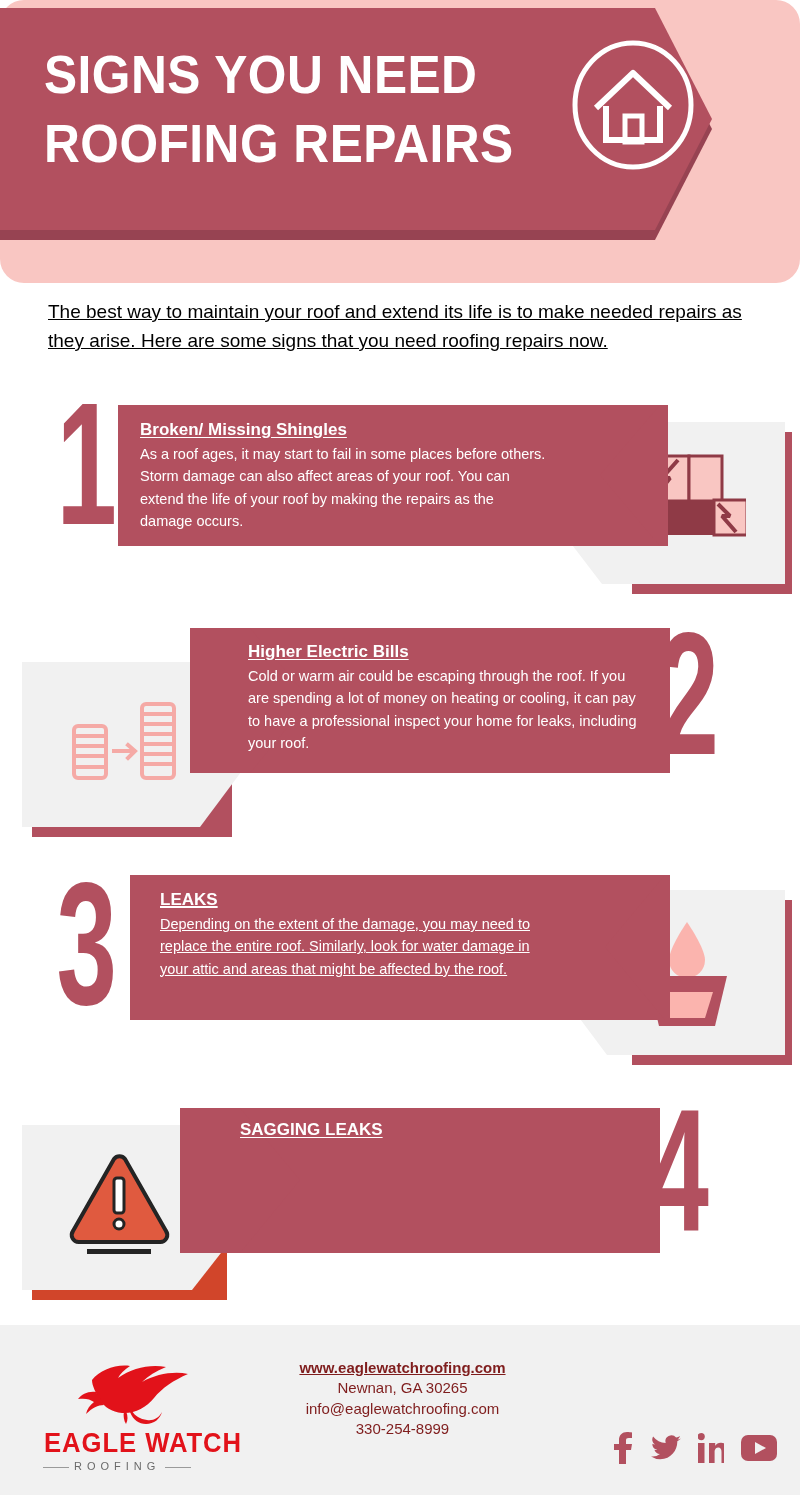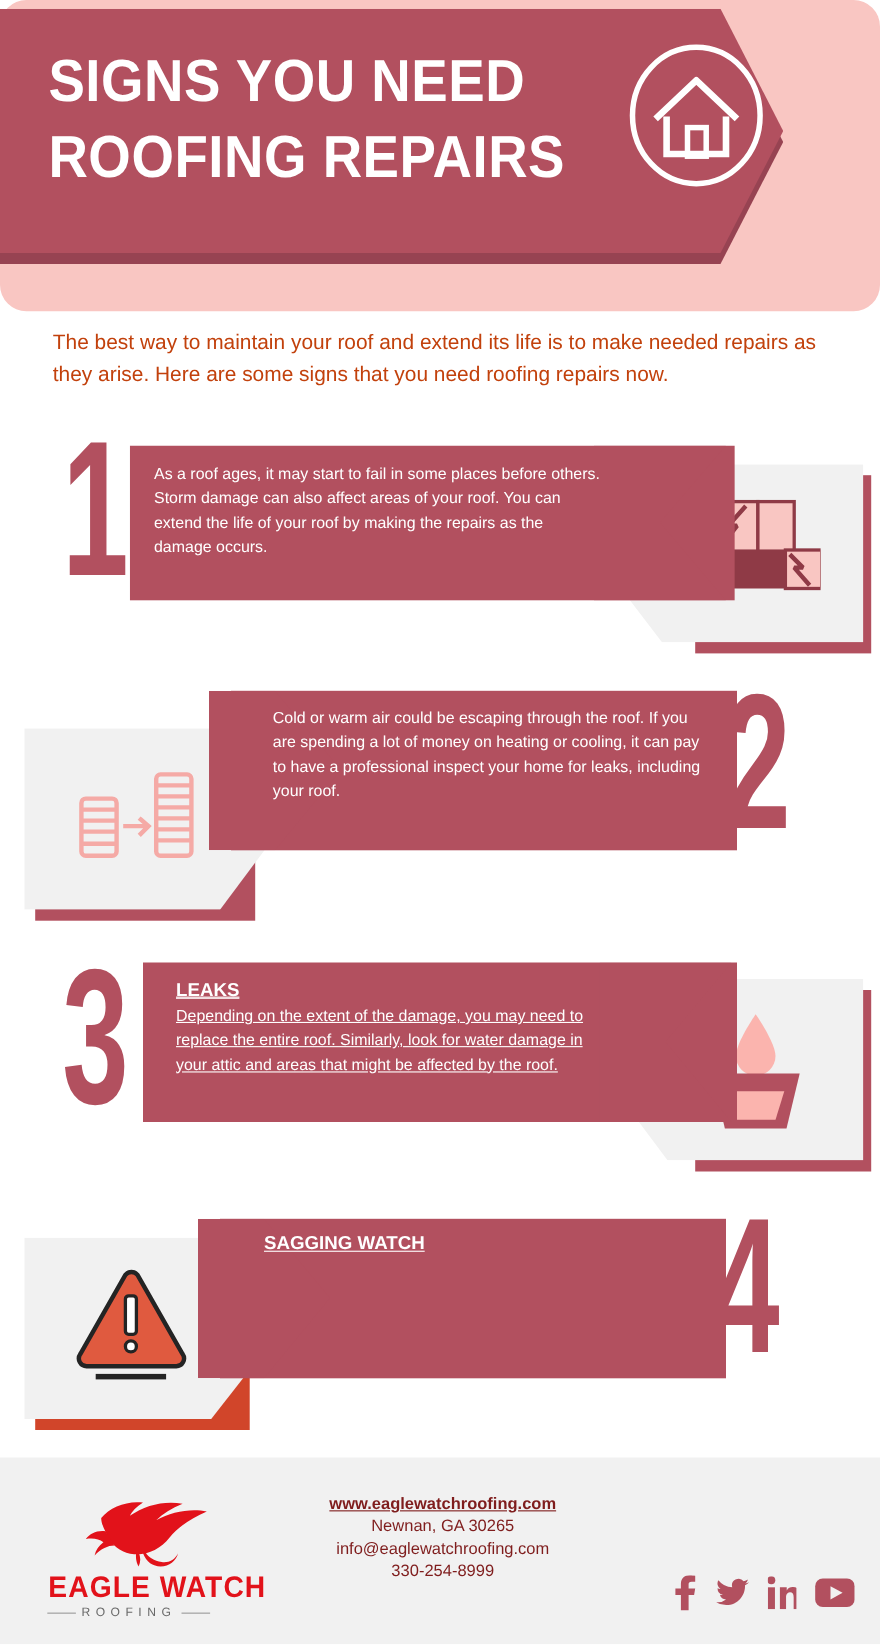--- a/index.html
+++ b/index.html
@@ -32,21 +32,21 @@
     letter-spacing:0.5px;
     font-family:"Liberation Sans Narrow","Liberation Sans",sans-serif;
     transform:scaleX(0.92);transform-origin:left top;
   }
   .header-title .l2{display:block;}
   .house-badge{position:absolute;left:568px;top:40px;width:130px;height:130px;}
 
   
   .intro{
     position:absolute;left:48px;top:298px;width:700px;
-    font-size:19px;line-height:1.52;color:#c2410c;
+    font-size:19px;line-height:1.52;color:#000000;text-decoration:underline;
   }
 
   
   .section{position:absolute;left:0;width:800px;}
 
   .bignum{
     position:absolute;
     color:#b2505f;
     font-weight:bold;
     font-size:175px;
@@ -134,20 +134,21 @@
           <rect x="38" y="54" width="50" height="35" fill="#8f3a46"></rect>
           <path d="M52 14 L36 32 L44 32 L30 50" fill="none" stroke="#8f3a46" stroke-width="4" stroke-linejoin="bevel"></path>
           <path d="M92 58 L104 70 L96 70 L110 86" fill="none" stroke="#8f3a46" stroke-width="4" stroke-linejoin="bevel"></path>
         </svg>
       </div>
     </div>
 
     <div class="card" style="left:118px;top:405px;width:550px;height:141px;clip-path:polygon(0 0, 550px 0, 550px 141px, 0 141px);"></div>
     <div class="card" style="left:540px;top:405px;width:120px;height:141px;clip-path:polygon(0 0, 120px 0, 60px 70px, 120px 141px, 0 141px);background:#b2505f;"></div>
     <div class="card-txt" style="left:140px;top:420px;width:410px;">
+      <span class="card-title">Broken/ Missing Shingles</span>
       <span class="card-body">As a roof ages, it may start to fail in some places before others. Storm damage can also affect areas of your roof. You can extend the life of your roof by making the repairs as the damage occurs.</span>
     </div>
   </div>
 
   <div class="section" style="top:0;">
     <div class="bignum" style="left:640px;top:622px;">2</div>
 
     <div class="iconshadow" style="left:32px;top:672px;width:200px;height:165px;"></div>
     <div class="iconbox" style="left:22px;top:662px;width:240px;height:165px;clip-path:polygon(0 0, 178px 0, 240px 82px, 178px 165px, 0 165px);">
       <div style="position:absolute;left:44px;top:30px;">
@@ -167,20 +168,21 @@
               <line x1="76" y1="72" x2="108" y2="72"></line>
           </g>
           <path d="M48 59 L68 59 M62 53 L69 59 L62 66" fill="none" stroke="#f5aaa6" stroke-width="4" stroke-linecap="square"></path>
         </svg>
       </div>
     </div>
 
     <div class="card" style="left:210px;top:628px;width:460px;height:145px;"></div>
     <div class="card" style="left:190px;top:628px;width:120px;height:145px;clip-path:polygon(0 0, 60px 0, 120px 72px, 60px 145px, 0 145px);"></div>
     <div class="card-txt" style="left:248px;top:642px;width:395px;">
+      <span class="card-title">Higher Electric Bills</span>
       <span class="card-body">Cold or warm air could be escaping through the roof. If you are spending a lot of money on heating or cooling, it can pay to have a professional inspect your home for leaks, including your roof.</span>
     </div>
   </div>
 
   <div class="section" style="top:0;">
     <div class="bignum" style="left:38px;top:872px;">3</div>
 
     <div class="iconshadow" style="left:632px;top:900px;width:160px;height:165px;"></div>
     <div class="iconbox" style="left:545px;top:890px;width:240px;height:165px;clip-path:polygon(62px 0, 240px 0, 240px 165px, 62px 165px, 0 82px);">
       <div style="position:absolute;left:90px;top:24px;">
@@ -211,21 +213,21 @@
           <rect x="52" y="33" width="10" height="35" rx="3" fill="#ffffff" stroke="#242424" stroke-width="3"></rect>
           <circle cx="57" cy="79" r="5" fill="#ffffff" stroke="#242424" stroke-width="3"></circle>
           <rect x="25" y="104" width="64" height="5" fill="#242424"></rect>
         </svg>
       </div>
     </div>
 
     <div class="card" style="left:200px;top:1108px;width:460px;height:145px;"></div>
     <div class="card" style="left:180px;top:1108px;width:120px;height:145px;clip-path:polygon(0 0, 60px 0, 120px 72px, 60px 145px, 0 145px);"></div>
     <div class="card-txt" style="left:240px;top:1120px;width:385px;">
-      <span class="card-title">SAGGING WATCH</span>
+      <span class="card-title">SAGGING LEAKS</span>
     </div>
   </div>
 
   <div class="footer"></div>
 
   <div class="logo">
     <svg width="210" height="70" viewBox="0 0 210 70">
       <path d="M54 22 C62 12 78 6 92 8 C86 12 82 16 80 20 C94 10 112 6 128 9 C118 13 110 18 104 24
                C118 16 136 13 150 16 C136 22 124 30 116 40 C108 50 96 56 84 55 C74 54 66 49 62 42
                C58 35 54 28 54 22 Z" fill="#e2121a"></path>

